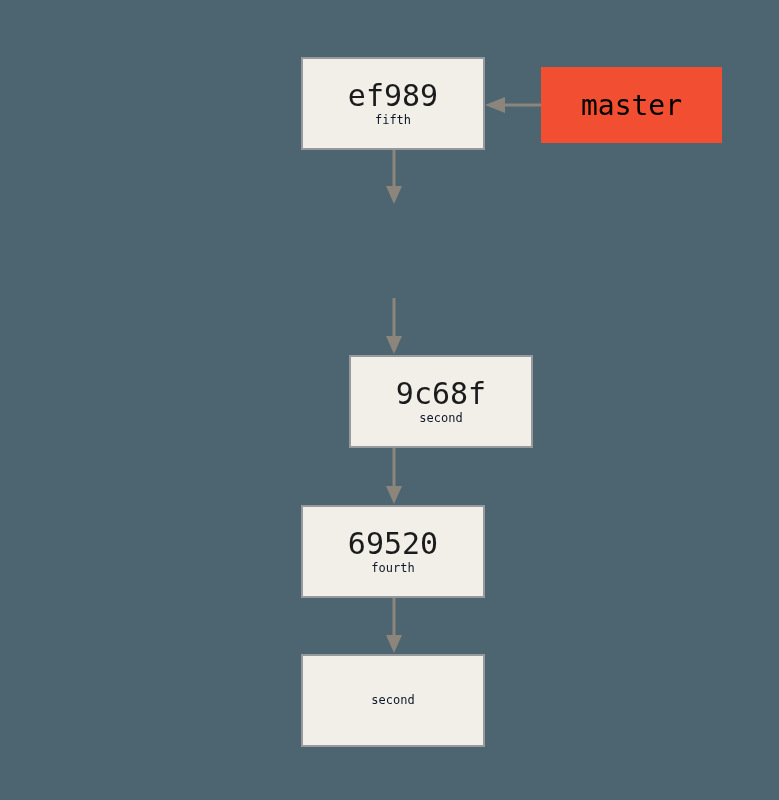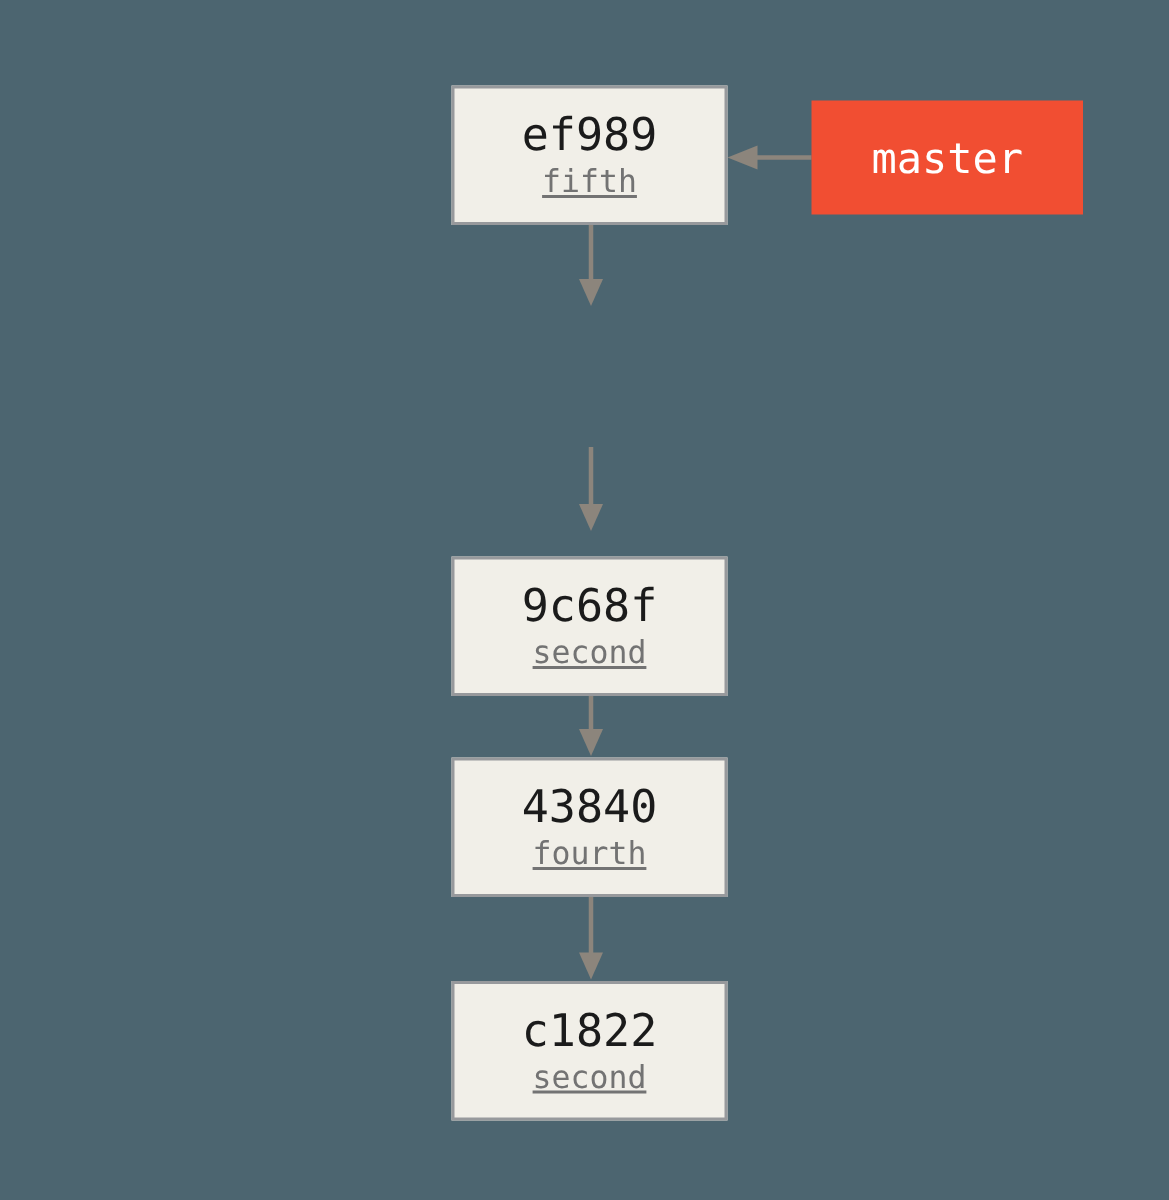--- a/index.html
+++ b/index.html
@@ -40,45 +40,44 @@
     justify-content: center;
     gap: 3px;
   }
   .commit-box .hash {
     font-size: 30px;
     line-height: 1.05;
     color: #1B1B1B;
     white-space: pre;
   }
   .commit-box .msg {
-    font-size: 21px;
+    font-size: 12px;
     line-height: 1.05;
-    color: #737373;
+    color: #0f172a;
     white-space: pre;
-    text-decoration: underline;
   }
   #commit-0 { top: 57px; }
   #commit-1 { top: 205px; }
-  #commit-2 { top: 371px; }
+  #commit-2 { top: 355px; margin-left: 48px; }
   #commit-3 { top: 505px; }
   #commit-4 { top: 654px; }
   .branch-box {
     position: absolute;
     left: 541px;
     top: 67px;
     width: 181px;
     height: 76px;
     background: #F14E32;
     display: flex;
     align-items: center;
     justify-content: center;
   }
   .branch-box .name {
     font-size: 28px;
-    color: #ffffff;
+    color: #000000;
     white-space: pre;
   }
 </style>
 </head>
 <body>
 
 <div class="canvas">
 
   <svg class="arrows" width="779" height="800" viewBox="0 0 779 800">
     <g>
@@ -108,26 +107,25 @@
     <div class="msg">fifth</div>
   </div>
 
 
   <div class="commit-box" id="commit-2">
     <div class="hash">9c68f</div>
     <div class="msg">second</div>
   </div>
 
   <div class="commit-box" id="commit-3">
-    <div class="hash">43840</div>
+    <div class="hash">69520</div>
     <div class="msg">fourth</div>
   </div>
 
   <div class="commit-box" id="commit-4">
-    <div class="hash">c1822</div>
     <div class="msg">second</div>
   </div>
 
   <div class="branch-box">
     <span class="name">master</span>
   </div>
 
 </div>
 
 </body></html>

